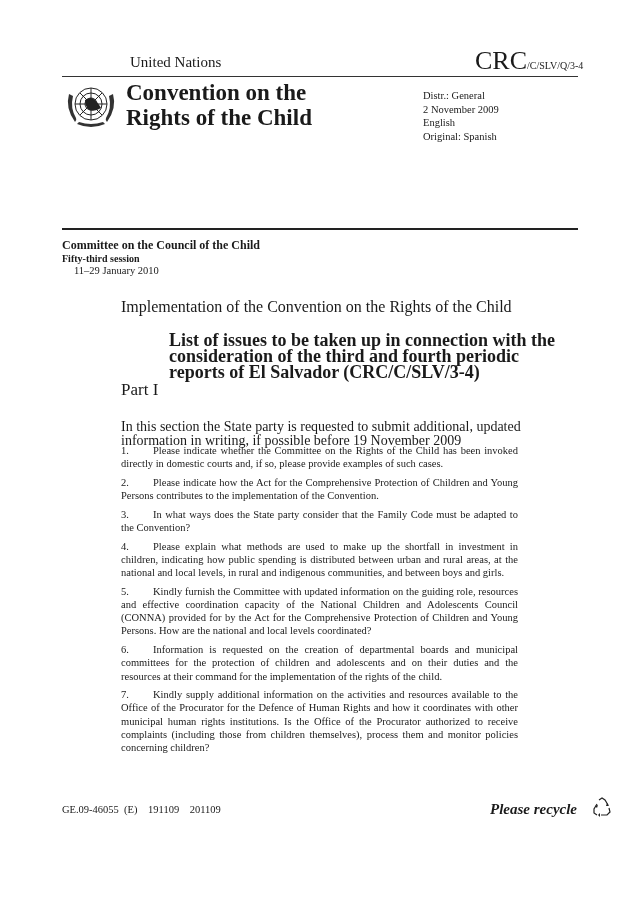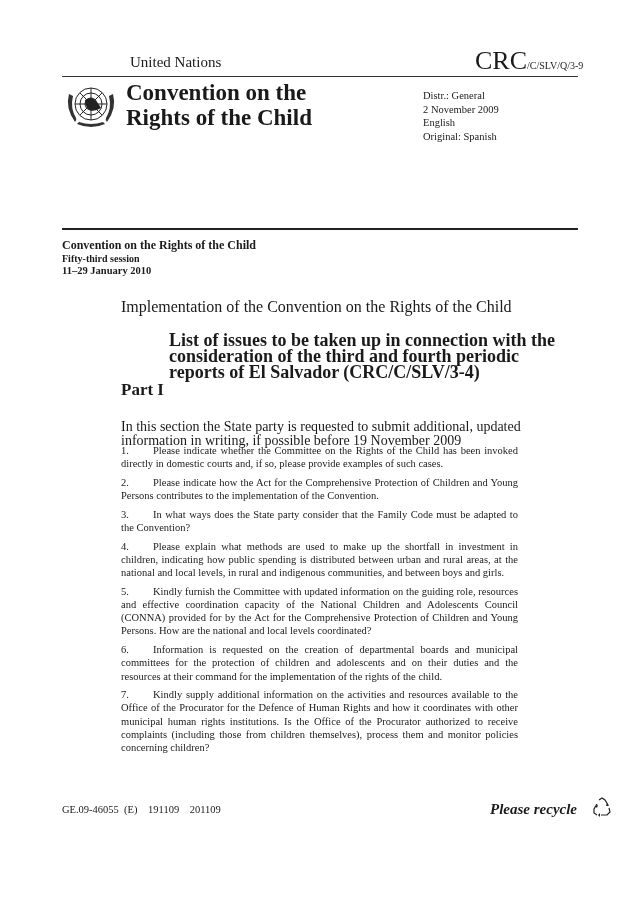--- a/index.html
+++ b/index.html
@@ -9,37 +9,37 @@
   .un-name { left: 130px; top: 54px; font-size: 15px; }
   .symbol { left: 475px; top: 46px; font-size: 26px; white-space: nowrap; }
   .symbol .sub { font-size: 10px; letter-spacing: 0; }
   .rule-thin { left: 62px; top: 76px; width: 516px; height: 1px; background: #333; }
   .emblem { left: 63px; top: 80px; width: 56px; height: 50px; }
   .body-title { left: 126px; top: 80px; font-size: 23px; font-weight: bold; line-height: 25px; }
   .distr { left: 423px; top: 89px; font-size: 10.5px; line-height: 13.5px; }
   .rule-thick { left: 62px; top: 228px; width: 516px; height: 2px; background: #222; }
   .committee { left: 62px; top: 238px; font-size: 12px; font-weight: bold; }
   .session { left: 62px; top: 253px; font-size: 10px; font-weight: bold; }
-  .dates { left: 62px; top: 265px; font-size: 10.5px; font-weight: bold; }
+  .dates { left: 74px; top: 265px; font-size: 10.5px; }
   .main-title { left: 121px; top: 298px; font-size: 16px; font-weight: normal; }
   .subtitle { left: 121px; top: 332px; width: 400px; font-size: 18px; font-weight: bold; line-height: 16px; margin-left: 48px; }
-  .part { left: 121px; top: 380px; font-size: 17px; font-weight: bold; }
+  .part { left: 121px; top: 380px; font-size: 17px; font-weight: normal; }
   .intro { left: 121px; top: 420px; width: 400px; font-size: 14px; font-weight: normal; line-height: 13.5px; }
   .paras { left: 121px; top: 444px; width: 397px; font-size: 10.5px; line-height: 13.2px; }
   .para { margin: 0 0 5.5px 0; text-align: justify; }
   .para .num { display: inline-block; width: 32px; }
   .footer-code { left: 62px; top: 804px; font-size: 10.5px; white-space: pre; }
   .recycle { left: 490px; top: 796px; font-size: 15px; font-style: italic; font-weight: bold; display: flex; align-items: center; gap: 14px; }
 </style>
 </head>
 <body>
 
 <div class="abs un-name">United Nations</div>
 <div class="abs symbol">
-  <span>CRC</span><span class="sub">/C/SLV/Q/3-9</span>
+  <span>CRC</span><span class="sub">/C/SLV/Q/3-4</span>
 </div>
 <div class="abs rule-thin"></div>
 
 <div class="abs emblem">
   <svg width="56" height="50" viewBox="0 0 56 50">
     <g fill="none" stroke="#222" stroke-width="1">
       <circle cx="28" cy="24" r="16"></circle>
       <circle cx="28" cy="24" r="11"></circle>
       <circle cx="28" cy="24" r="6"></circle>
       <line x1="12" y1="24" x2="44" y2="24"></line>
@@ -63,21 +63,21 @@
 
 <div class="abs distr">
   <div>Distr.: General</div>
   <div>2 November 2009</div>
   <div>English</div>
   <div>Original: Spanish</div>
 </div>
 
 <div class="abs rule-thick"></div>
 
-<div class="abs committee">Convention on the Rights of the Child</div>
+<div class="abs committee">Committee on the Council of the Child</div>
 <div class="abs session">Fifty-third session</div>
 <div class="abs dates">11–29 January 2010</div>
 
 <div class="abs main-title">Implementation of the Convention on the Rights of the Child</div>
 <div class="abs subtitle">List of issues to be taken up in connection with the consideration of the third and fourth periodic reports of El Salvador (CRC/C/SLV/3-4)</div>
 <div class="abs part">Part I</div>
 <div class="abs intro">In this section the State party is requested to submit additional, updated information in writing, if possible before 19 November 2009</div>
 
 <div class="abs paras">
   <p class="para"><span class="num">1.</span><span>Please indicate whether the Committee on the Rights of the Child has been invoked directly in domestic courts and, if so, please provide examples of such cases.</span></p>

